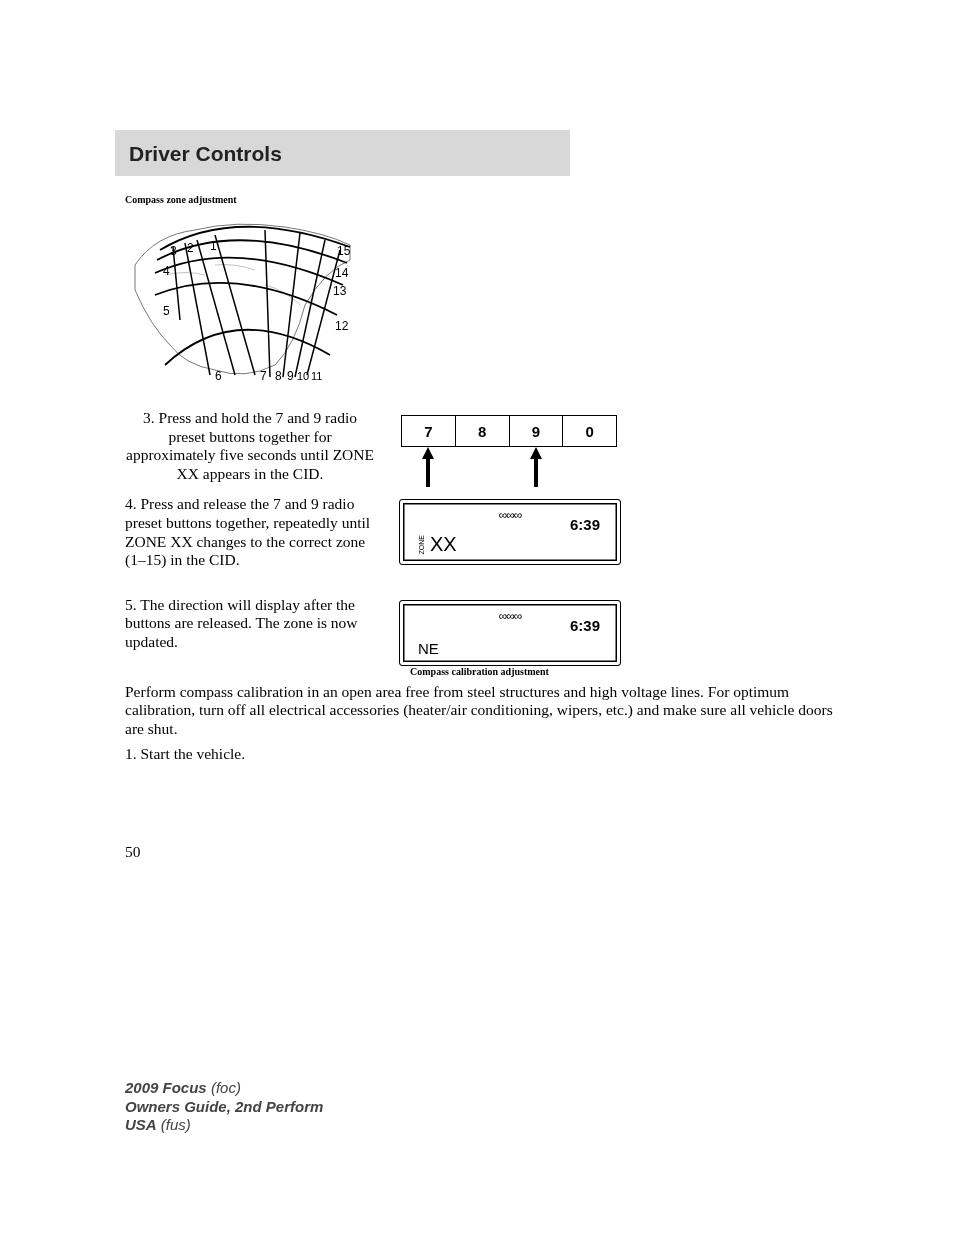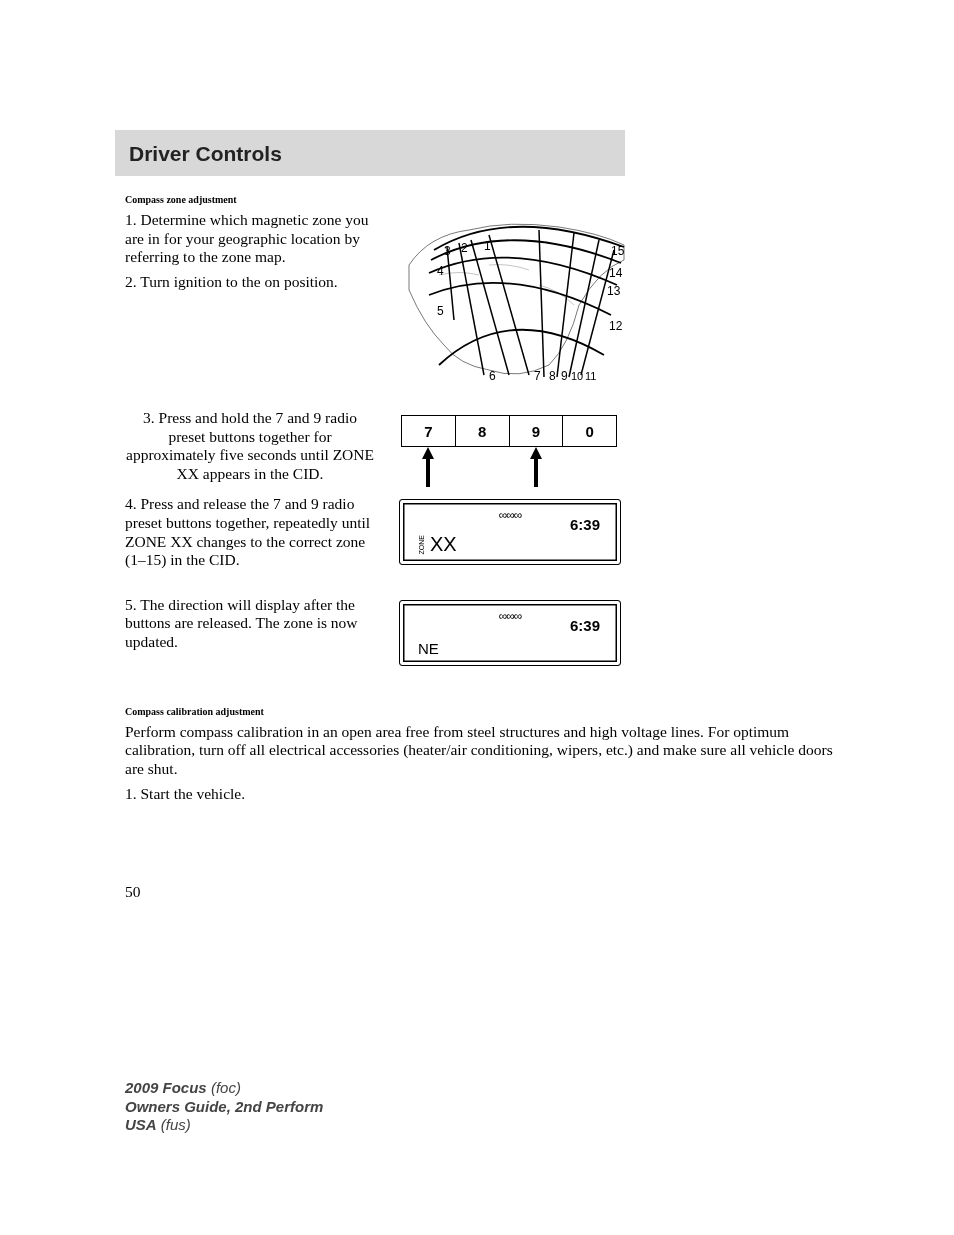--- a/index.html
+++ b/index.html
@@ -11,21 +11,21 @@
     color: #000;
     position: relative;
   }
   .page {
     padding: 130px 120px 0 125px;
   }
   .title-bar {
     background: #d8d8d8;
     padding: 12px 14px 10px;
     margin-bottom: 18px;
-    width: 510px;
+    width: 455px;
     margin-left: -10px;
   }
   .title-bar h1 {
     font-family: Arial, Helvetica, sans-serif;
     font-weight: bold;
     font-size: 21px;
     color: #222;
   }
   h2.sub {
     font-family: Liberation Serif, serif;
@@ -165,24 +165,20 @@
 
 <div class="page">
 
   <div class="title-bar">
     <h1>Driver Controls</h1>
   </div>
 
   <h2 class="sub">Compass zone adjustment</h2>
 
   <div class="two-col">
-    <div class="left-col">
-      <p class="body">1. Determine which magnetic zone you are in for your geographic location by referring to the zone map.</p>
-      <p class="body">2. Turn ignition to the on position.</p>
-    </div>
     <div class="right-col">
       <svg class="zone-map" width="230" height="180" viewBox="0 0 230 180">
 
         <path d="M10,50 Q30,20 70,15 Q110,5 160,12 Q200,18 225,30 L225,45 Q200,55 180,90 Q170,130 150,150 Q120,165 90,155 Q60,150 45,130 Q25,110 10,75 Z" fill="none" stroke="#555" stroke-width="0.8"></path>
         <path d="M40,60 Q60,55 80,60 M90,50 Q110,48 130,55 M140,70 Q160,75 175,90" fill="none" stroke="#888" stroke-width="0.5"></path>
 
         <path d="M35,35 Q110,-10 225,32" fill="none" stroke="#000" stroke-width="1.8"></path>
         <path d="M32,45 Q110,4 222,48" fill="none" stroke="#000" stroke-width="1.8"></path>
         <path d="M30,58 Q110,22 218,70" fill="none" stroke="#000" stroke-width="1.8"></path>
         <path d="M30,80 Q110,48 212,100" fill="none" stroke="#000" stroke-width="1.8"></path>
@@ -266,21 +262,21 @@
     </div>
     <div class="right-col">
       <div class="cid">
         <div class="dots">∞∞∞</div>
         <div class="time">6:39</div>
         <div class="dir">NE</div>
       </div>
     </div>
   </div>
 
-  <h2 class="sub" style="margin-top:40px;">Compass calibration adjustment</h2>
+  <h2 class="sub" style="text-align:center;">Compass calibration adjustment</h2>
   <p class="body wide">Perform compass calibration in an open area free from steel structures and high voltage lines. For optimum calibration, turn off all electrical accessories (heater/air conditioning, wipers, etc.) and make sure all vehicle doors are shut.</p>
   <p class="body wide">1. Start the vehicle.</p>
 
   <div class="page-num">50</div>
 
 </div>
 
 <div class="footer">
   <div><span class="b">2009 Focus</span> <span>(foc)</span></div>
   <div><span class="b">Owners Guide, 2nd Perform</span></div>

